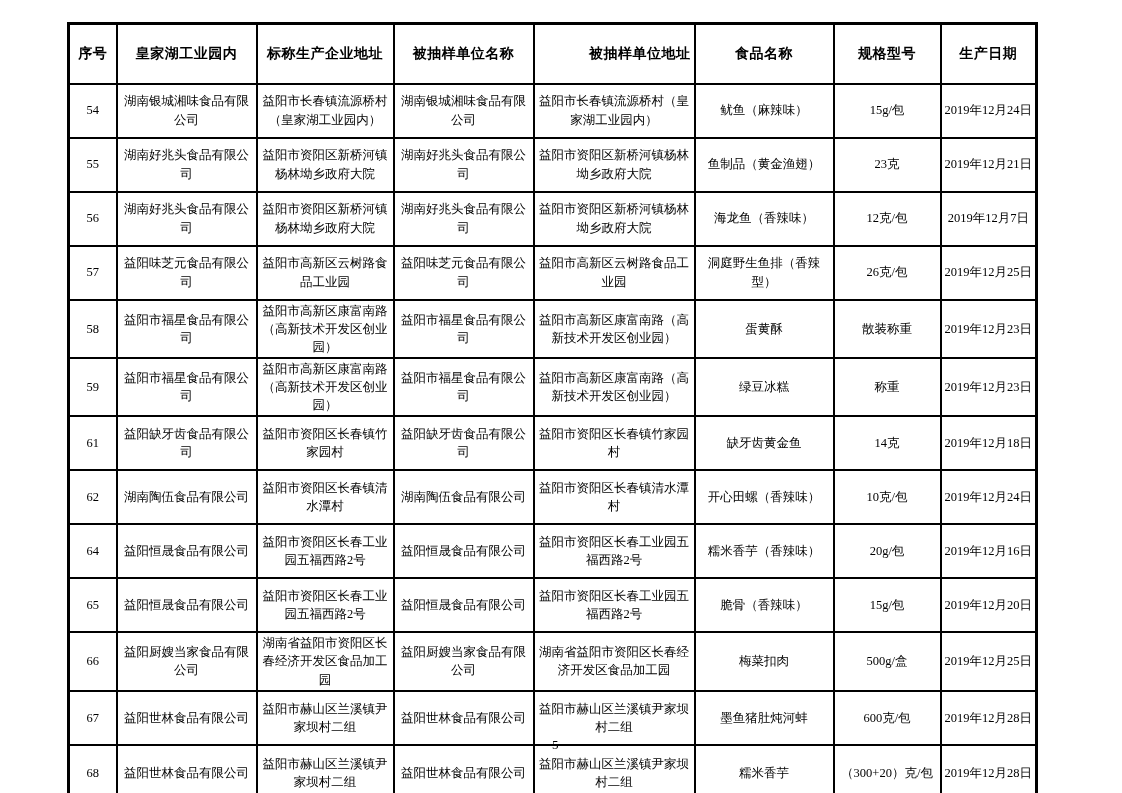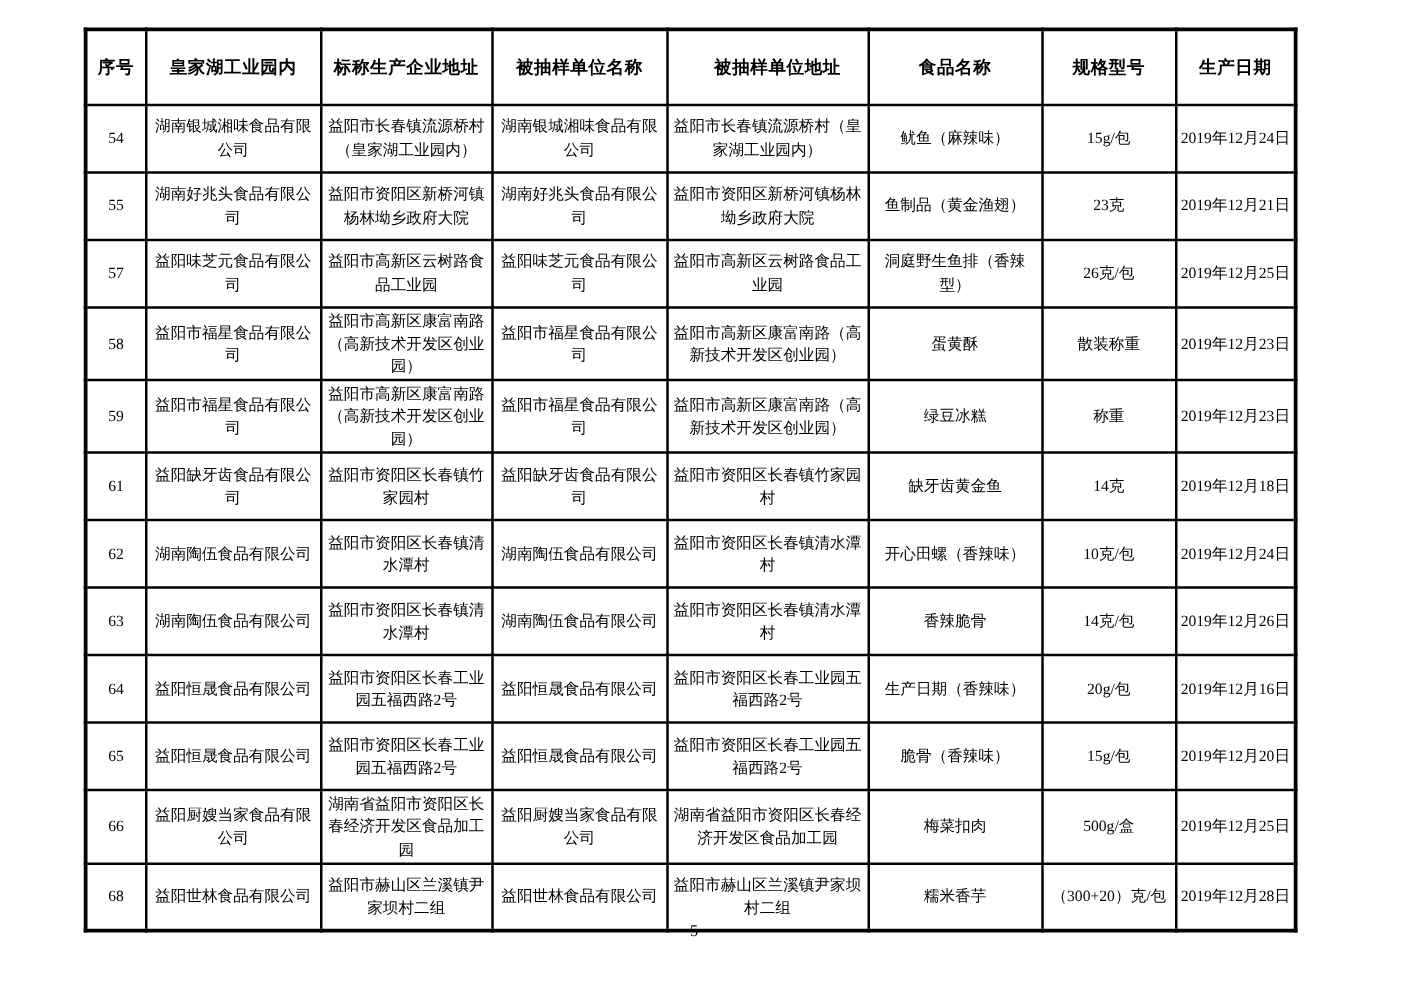--- a/index.html
+++ b/index.html
@@ -47,21 +47,21 @@
   table.inspection td {
     font-size: 12.5px;
     line-height: 1.45;
   }
   thead tr { height: 60px; }
   tbody tr { height: 54px; }
   tbody tr:nth-child(13) { height: 58px; }
   tbody tr:nth-child(14) { height: 51px; }
   tbody tr:nth-child(15) { height: 53px; }
   
-  thead th:nth-child(5) { text-align: center; padding-left: 19px; }
+  thead th:nth-child(5) { text-align: right; padding-left: 19px; }
   .page-number {
     position: absolute;
     left: 552px;
     top: 737px;
     font-size: 13px;
     font-family: "Liberation Serif", "DejaVu Serif", serif;
   }
 </style>
 </head>
 <body>
@@ -106,20 +106,30 @@
           <td>55</td>
           <td>湖南好兆头食品有限公司</td>
           <td>益阳市资阳区新桥河镇杨林坳乡政府大院</td>
           <td>湖南好兆头食品有限公司</td>
           <td>益阳市资阳区新桥河镇杨林坳乡政府大院</td>
           <td>鱼制品（黄金渔翅）</td>
           <td>23克</td>
           <td>2019年12月21日</td>
         </tr>
         <tr>
+          <td>56</td>
+          <td>湖南好兆头食品有限公司</td>
+          <td>益阳市资阳区新桥河镇杨林坳乡政府大院</td>
+          <td>湖南好兆头食品有限公司</td>
+          <td>益阳市资阳区新桥河镇杨林坳乡政府大院</td>
+          <td>海龙鱼（香辣味）</td>
+          <td>12克/包</td>
+          <td>2019年12月7日</td>
+        </tr>
+        <tr>
           <td>57</td>
           <td>益阳味芝元食品有限公司</td>
           <td>益阳市高新区云树路食品工业园</td>
           <td>益阳味芝元食品有限公司</td>
           <td>益阳市高新区云树路食品工业园</td>
           <td>洞庭野生鱼排（香辣型）</td>
           <td>26克/包</td>
           <td>2019年12月25日</td>
         </tr>
         <tr>
@@ -156,36 +166,26 @@
           <td>62</td>
           <td>湖南陶伍食品有限公司</td>
           <td>益阳市资阳区长春镇清水潭村</td>
           <td>湖南陶伍食品有限公司</td>
           <td>益阳市资阳区长春镇清水潭村</td>
           <td>开心田螺（香辣味）</td>
           <td>10克/包</td>
           <td>2019年12月24日</td>
         </tr>
         <tr>
-          <td>63</td>
-          <td>湖南陶伍食品有限公司</td>
-          <td>益阳市资阳区长春镇清水潭村</td>
-          <td>湖南陶伍食品有限公司</td>
-          <td>益阳市资阳区长春镇清水潭村</td>
-          <td>香辣脆骨</td>
-          <td>14克/包</td>
-          <td>2019年12月26日</td>
-        </tr>
-        <tr>
           <td>64</td>
           <td>益阳恒晟食品有限公司</td>
           <td>益阳市资阳区长春工业园五福西路2号</td>
           <td>益阳恒晟食品有限公司</td>
           <td>益阳市资阳区长春工业园五福西路2号</td>
-          <td>生产日期（香辣味）</td>
+          <td>糯米香芋（香辣味）</td>
           <td>20g/包</td>
           <td>2019年12月16日</td>
         </tr>
         <tr>
           <td>65</td>
           <td>益阳恒晟食品有限公司</td>
           <td>益阳市资阳区长春工业园五福西路2号</td>
           <td>益阳恒晟食品有限公司</td>
           <td>益阳市资阳区长春工业园五福西路2号</td>
           <td>脆骨（香辣味）</td>
@@ -196,20 +196,30 @@
           <td>66</td>
           <td>益阳厨嫂当家食品有限公司</td>
           <td>湖南省益阳市资阳区长春经济开发区食品加工园</td>
           <td>益阳厨嫂当家食品有限公司</td>
           <td>湖南省益阳市资阳区长春经济开发区食品加工园</td>
           <td>梅菜扣肉</td>
           <td>500g/盒</td>
           <td>2019年12月25日</td>
         </tr>
         <tr>
+          <td>67</td>
+          <td>益阳世林食品有限公司</td>
+          <td>益阳市赫山区兰溪镇尹家坝村二组</td>
+          <td>益阳世林食品有限公司</td>
+          <td>益阳市赫山区兰溪镇尹家坝村二组</td>
+          <td>墨鱼猪肚炖河蚌</td>
+          <td>600克/包</td>
+          <td>2019年12月28日</td>
+        </tr>
+        <tr>
           <td>68</td>
           <td>益阳世林食品有限公司</td>
           <td>益阳市赫山区兰溪镇尹家坝村二组</td>
           <td>益阳世林食品有限公司</td>
           <td>益阳市赫山区兰溪镇尹家坝村二组</td>
           <td>糯米香芋</td>
           <td>（300+20）克/包</td>
           <td>2019年12月28日</td>
         </tr>
       </tbody>

